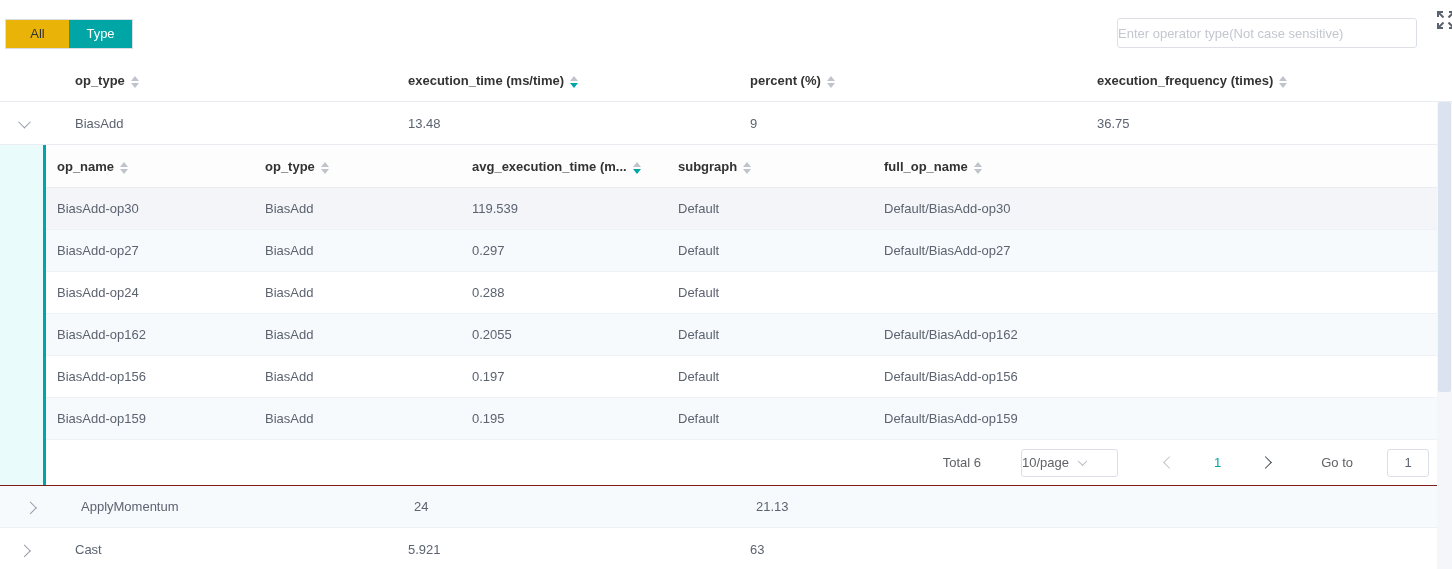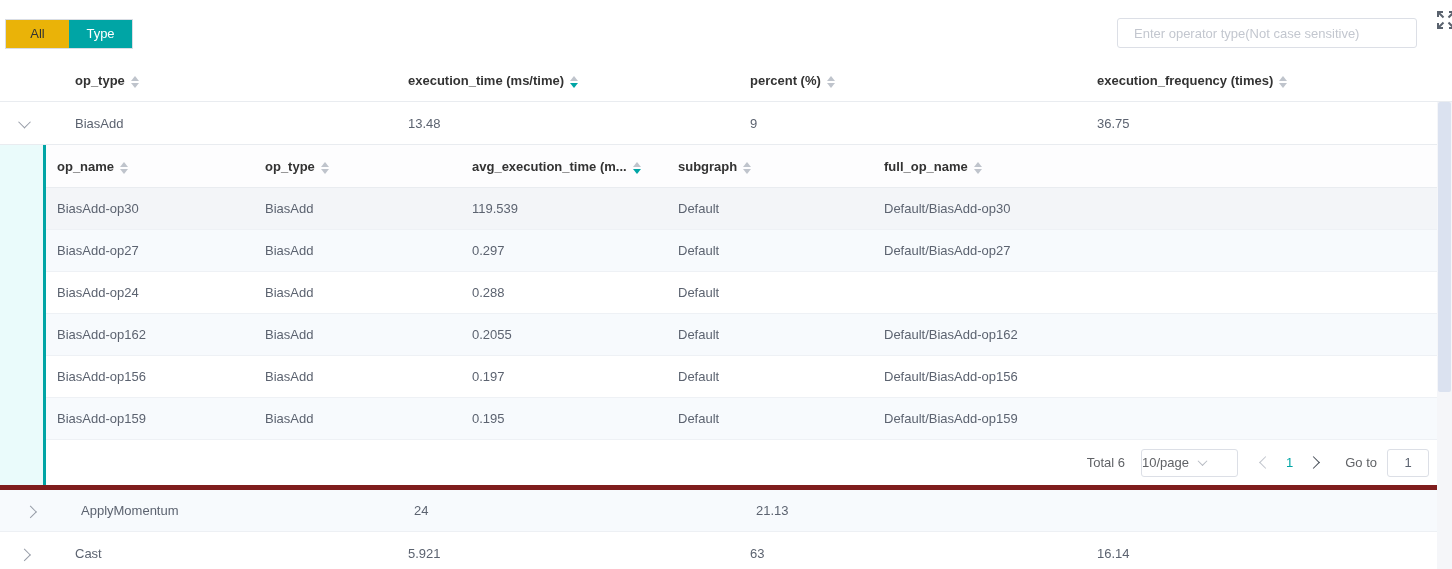--- a/index.html
+++ b/index.html
@@ -5,21 +5,21 @@
   * { box-sizing: border-box; margin: 0; padding: 0; }
   html, body { width: 1452px; height: 569px; overflow: hidden; background: #fff; }
   body { font-family: "Liberation Sans", sans-serif; font-size: 13px; color: #5c6370; position: relative; }
 
   
   .topbar { position: relative; height: 60px; }
   .tab-group { position: absolute; left: 5px; top: 19px; display: flex; border: 1px solid #d9dde4; cursor: pointer; }
   .tab { min-width: 63px; height: 28px; line-height: 28px; text-align: center; padding: 0 12px; background: #eab308; color: #333; }
   .tab.active { background: #00a5a5; color: #fff; }
   .search-input { position: absolute; right: 35px; top: 18px; width: 300px; height: 30px;
-    border: 1px solid #dcdfe6; border-radius: 3px; padding: 0 16px; font-size: 13px;
+    border: 1px solid #dcdfe6; border-radius: 3px; padding: 0 0; font-size: 13px;
     font-family: "Liberation Sans", sans-serif; color: #5c6370; outline: none; }
   .search-input::placeholder { color: #c3c7cf; }
   .fullscreen-btn { position: absolute; right: -5px; top: 9px; width: 22px; height: 22px;
     background: none; border: none; cursor: pointer; color: #5a626e; padding: 0; }
 
   
   .main-grid { display: grid; grid-template-columns: 75px 333px 342px 347px 1fr; align-items: center; padding-right: 15px; }
   .main-header { height: 42px; border-bottom: 1px solid #e9ecf0; color: #333; }
   .hcell { display: flex; align-items: flex-end; cursor: pointer; white-space: nowrap; overflow: hidden; font-weight: bold; }
   .main-row { height: 42px; background: #fff; }
@@ -36,33 +36,33 @@
   .chev.next { transform: rotate(-45deg); border-color: #444b55; }
 
   
   .caret { display: inline-flex; flex-direction: column; gap: 2px; margin-left: 6px; }
   .caret i { display: block; width: 0; height: 0; border-left: 4px solid transparent; border-right: 4px solid transparent; }
   .caret .up { border-bottom: 5px solid #bfc4cc; }
   .caret .dn { border-top: 5px solid #bfc4cc; }
   .caret.desc .dn { border-top-color: #00a5a5; }
 
   
-  .nested-section { display: flex; border-top: 1px solid #e9ecf0; border-bottom: 5px solid #7f1d1d; }
+  .nested-section { display: flex; border-top: 1px solid #e9ecf0; border-bottom: 1px solid #7f1d1d; }
   .gutter { width: 43px; background: #eafbfb; flex: none; }
   .gutter-bar { width: 3px; background: #00a5a5; flex: none; }
   .nested-body { flex: 1; margin-right: 15px; min-width: 0; }
   .detail-grid { display: grid; grid-template-columns: 208px 207px 206px 206px 1fr; align-items: center; padding-left: 11px; }
   .detail-header { height: 43px; border-bottom: 1px solid #e9ecf0; color: #333; background: #fdfdfe; }
   .detail-row { height: 42px; border-bottom: 1px solid #eef1f5; background: #fff; }
   .detail-row.hovered { background: #f3f5f8; }
   .detail-row.stripe { background: #f7fafd; }
   .cell { white-space: nowrap; overflow: hidden; text-overflow: ellipsis; padding-right: 10px; }
 
   
-  .pagination { height: 45px; display: flex; align-items: center; justify-content: flex-end; padding-right: 8px; color: #606266; }
+  .pagination { height: 45px; display: flex; align-items: center; justify-content: flex-end; padding-right: 8px; color: #606266; gap: 24px; }
   .pg-total { margin-right: 16px; }
   .page-select { width: 97px; height: 28px; border: 1px solid #dcdfe6; border-radius: 3px; display: flex;
     align-items: center; justify-content: flex-start; gap: 10px; cursor: pointer; background: #fff; color: #606266; }
   .pg-arrow { width: 28px; height: 28px; display: flex; align-items: center; justify-content: center; cursor: pointer; background: none; border: none; }
   .pg-num { color: #00a5a5; margin: 0 6px; cursor: pointer; }
   .goto-label { margin: 0 10px 0 18px; }
   .goto-input { width: 42px; height: 28px; border: 1px solid #dcdfe6; border-radius: 3px; text-align: center;
     font-size: 13px; font-family: "Liberation Sans", sans-serif; color: #5c6370; outline: none; }
 
   
@@ -247,18 +247,17 @@
   <div class="cell">21.13</div>
 </div>
 
 <div class="main-grid main-row">
   <div class="expand-cell">
       <span class="chev right"></span>
     </div>
   <div class="cell">Cast</div>
   <div class="cell">5.921</div>
   <div class="cell">63</div>
-  <div class="cell">16.14</div>
 </div>
 
 <div class="vscroll-track">
   <div class="vscroll-thumb"></div>
 </div>
 
 </body></html>

